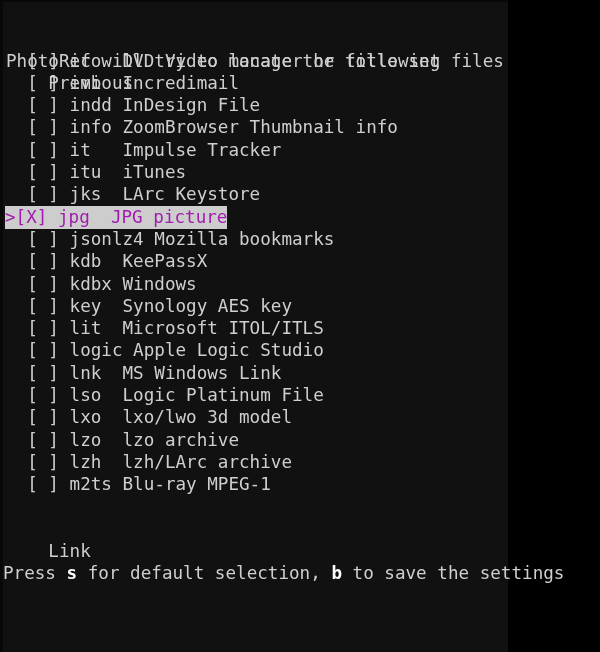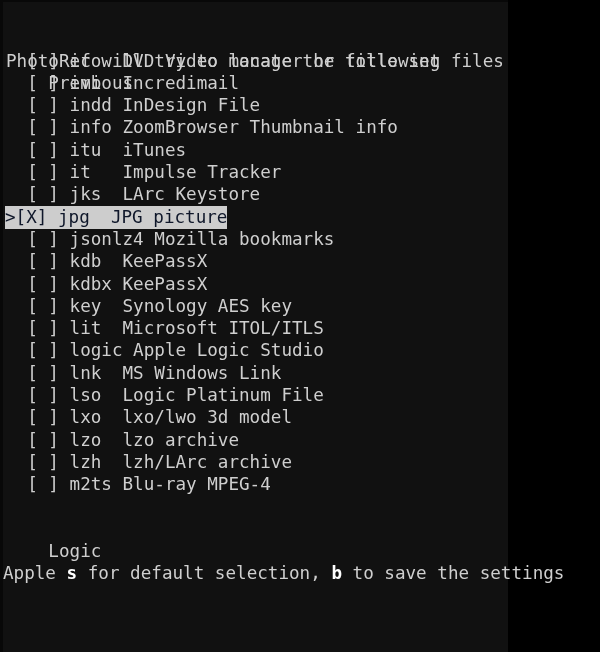--- a/index.html
+++ b/index.html
@@ -39,21 +39,21 @@
     position: relative;
   }
   
   .line-inner {
     display: block;
     padding-left: 1px;
     white-space: pre;
   }
   .hl {
     background: #cdcdcd;
-    color: #0f172a;
+    color: #a21caf;
     padding: 1px 0 2px 0;
     display: inline-block;
     line-height: 20px;
   }
   .bold {
     color: #ffffff;
     font-weight: bold;
   }
   .indent-title {
     padding-left: 3px;
@@ -83,44 +83,44 @@
 
     <div class="row">
       <span class="line-inner indent-nav">    Previous</span>
     </div>
 
     <div id="file-rows">
         <div class="row"><span class="line-inner indent-item"><span>  [ ] ifo  DVD Video manager or title set</span></span></div>
         <div class="row"><span class="line-inner indent-item"><span>  [ ] imb  Incredimail</span></span></div>
         <div class="row"><span class="line-inner indent-item"><span>  [ ] indd InDesign File</span></span></div>
         <div class="row"><span class="line-inner indent-item"><span>  [ ] info ZoomBrowser Thumbnail info</span></span></div>
+        <div class="row"><span class="line-inner indent-item"><span>  [ ] it   Impulse Tracker</span></span></div>
         <div class="row"><span class="line-inner indent-item"><span>  [ ] itu  iTunes</span></span></div>
-        <div class="row"><span class="line-inner indent-item"><span>  [ ] it   Impulse Tracker</span></span></div>
         <div class="row"><span class="line-inner indent-item"><span>  [ ] jks  LArc Keystore</span></span></div>
         <div class="row"><span class="line-inner indent-hl"><span class="hl">&gt;[X] jpg  JPG picture</span></span></div>
         <div class="row"><span class="line-inner indent-item"><span>  [ ] jsonlz4 Mozilla bookmarks</span></span></div>
         <div class="row"><span class="line-inner indent-item"><span>  [ ] kdb  KeePassX</span></span></div>
-        <div class="row"><span class="line-inner indent-item"><span>  [ ] kdbx KeePassX</span></span></div>
+        <div class="row"><span class="line-inner indent-item"><span>  [ ] kdbx Windows</span></span></div>
         <div class="row"><span class="line-inner indent-item"><span>  [ ] key  Synology AES key</span></span></div>
         <div class="row"><span class="line-inner indent-item"><span>  [ ] lit  Microsoft ITOL/ITLS</span></span></div>
         <div class="row"><span class="line-inner indent-item"><span>  [ ] logic Apple Logic Studio</span></span></div>
         <div class="row"><span class="line-inner indent-item"><span>  [ ] lnk  MS Windows Link</span></span></div>
         <div class="row"><span class="line-inner indent-item"><span>  [ ] lso  Logic Platinum File</span></span></div>
         <div class="row"><span class="line-inner indent-item"><span>  [ ] lxo  lxo/lwo 3d model</span></span></div>
         <div class="row"><span class="line-inner indent-item"><span>  [ ] lzo  lzo archive</span></span></div>
         <div class="row"><span class="line-inner indent-item"><span>  [ ] lzh  lzh/LArc archive</span></span></div>
-        <div class="row"><span class="line-inner indent-item"><span>  [ ] m2ts Blu-ray MPEG-4</span></span></div>
+        <div class="row"><span class="line-inner indent-item"><span>  [ ] m2ts Blu-ray MPEG-1</span></span></div>
       </div>
 
     <div class="row">
-      <span class="line-inner indent-nav">    Logic</span>
+      <span class="line-inner indent-nav">    Link</span>
     </div>
 
     <div class="row">
-      <span class="line-inner footer-note"><span>Apple </span><span class="bold">s</span><span> for default selection, </span><span class="bold">b</span><span> to save the settings</span></span>
+      <span class="line-inner footer-note"><span>Press </span><span class="bold">s</span><span> for default selection, </span><span class="bold">b</span><span> to save the settings</span></span>
     </div>
 
     <div class="row">
       <span class="line-inner indent-hl"><span class="hl"></span></span>
     </div>
 
     <div class="row">
       
     </div>
 

